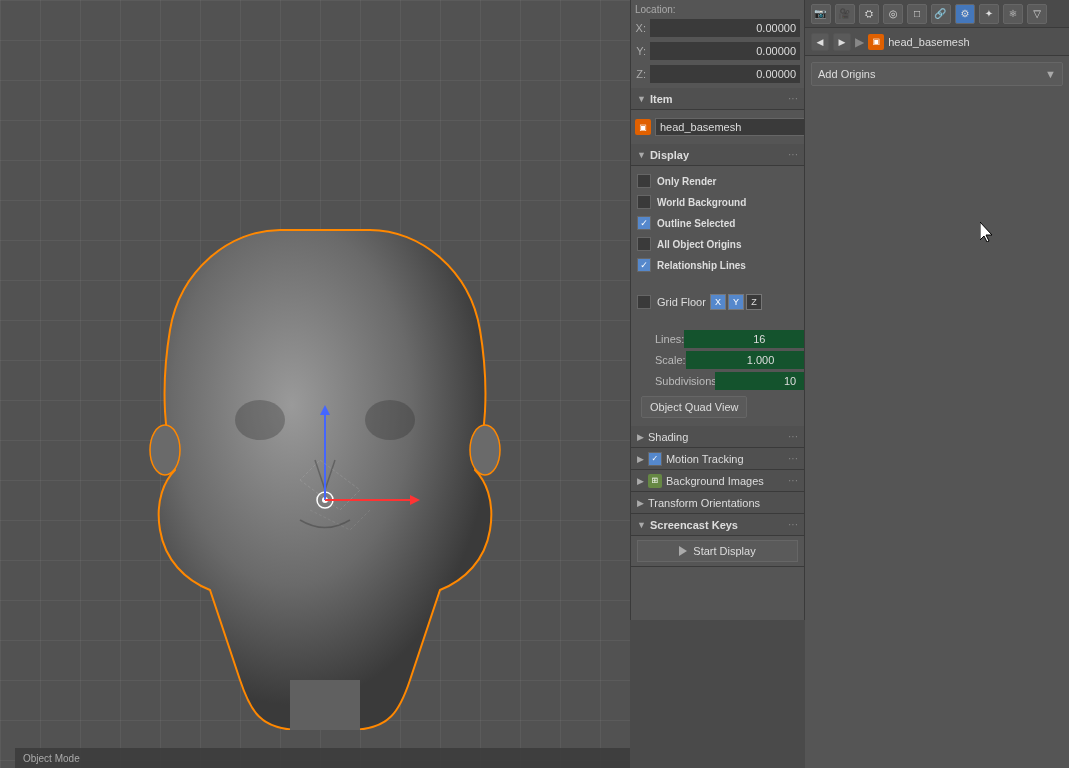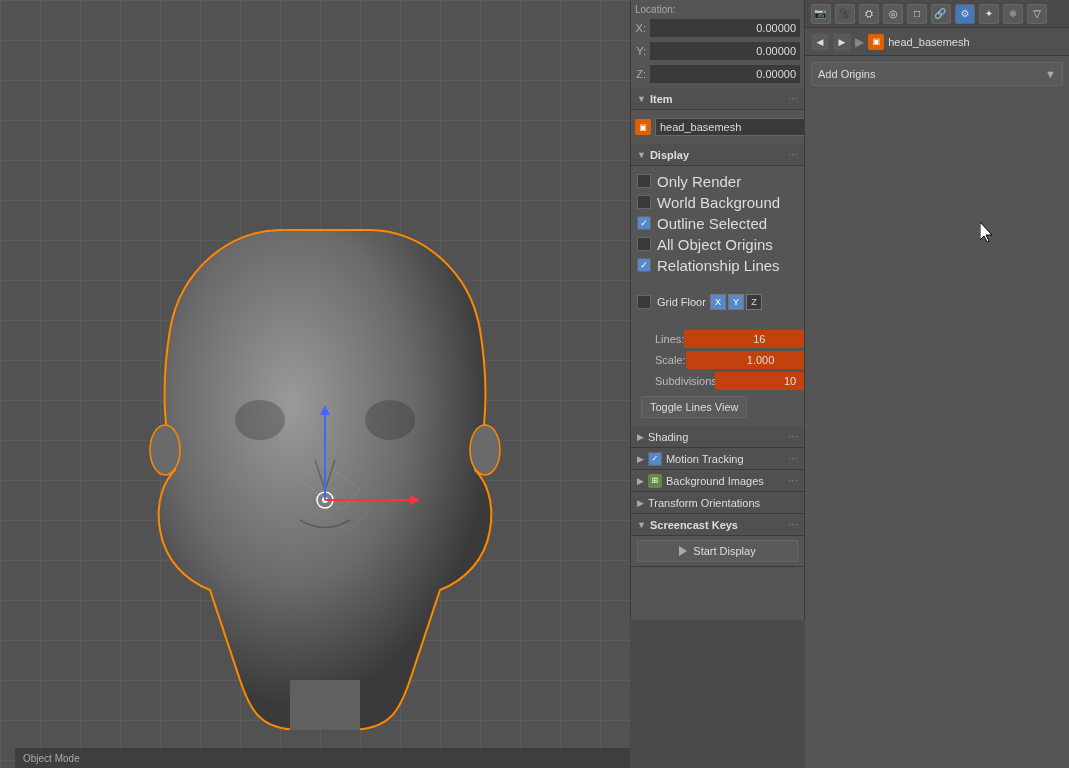--- a/index.html
+++ b/index.html
@@ -206,22 +206,23 @@
       background: #5588cc;
     }
 
     .checkbox.checked::after {
       content: '✓';
       font-size: 9px;
       color: white;
     }
 
     .checkbox-label {
-      font-size: 15px;
-      color: #ddd;
+      font-size: 10px;
+      color: #ddd;
+      font-weight: bold;
     }
 
     
     .grid-floor-row {
       display: flex;
       align-items: center;
       height: 20px;
       margin: 17px 0;
       padding: 0 2px;
     }
@@ -262,21 +263,21 @@
     .number-label {
       width: 70px;
       padding-left: 20px;
       font-size: 11px;
       color: #bbb;
     }
 
     .number-field {
       flex: 1;
       height: 18px;
-      background: #c2410c;
+      background: #14532d;
       border: none;
       color: #ddd;
       font-size: 11px;
       padding: 0 4px;
       text-align: center;
     }
 
     
     .quad-view-btn {
       margin: 4px 6px;
@@ -614,21 +615,21 @@
       <span class="number-label">Scale:</span>
       <input class="number-field" type="text" value="1.000" style="">
     </div>
     
     <div class="number-row">
       <span class="number-label" style="width:80px;">Subdivisions:</span>
       <input class="number-field" type="text" value="10" style="">
     </div>
 
     
-    <button class="quad-view-btn">Toggle Lines View</button>
+    <button class="quad-view-btn">Object Quad View</button>
   </div>
 
   <div class="collapsed-section">
     <span class="collapsed-arrow">▶</span>
     <span class="collapsed-title">Shading</span>
     <span class="collapsed-dots">···</span>
   </div>
 
   <div class="collapsed-section">
     <span class="collapsed-arrow">▶</span>

